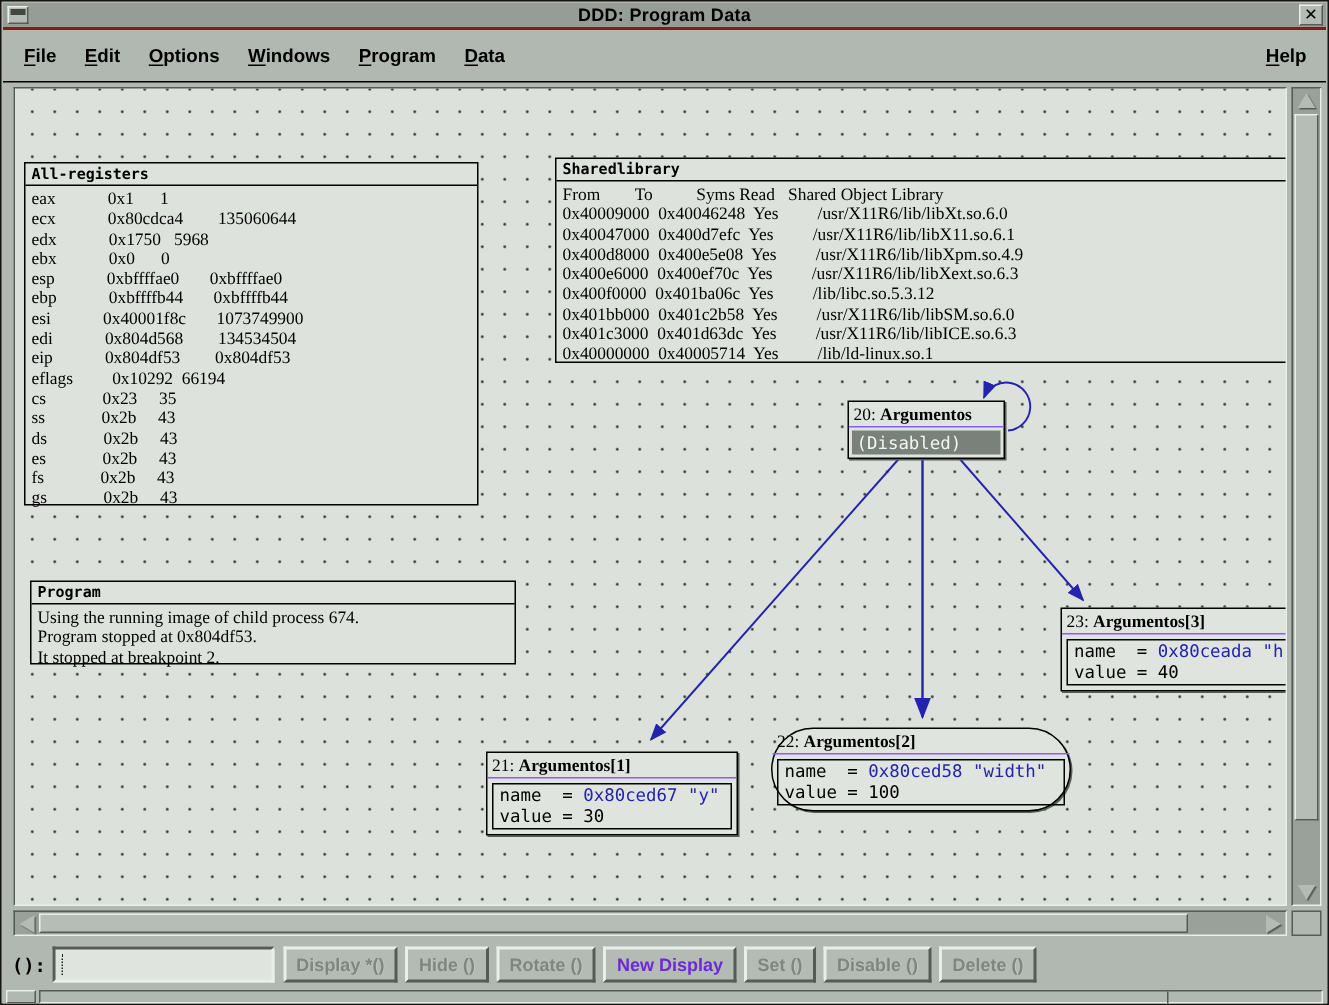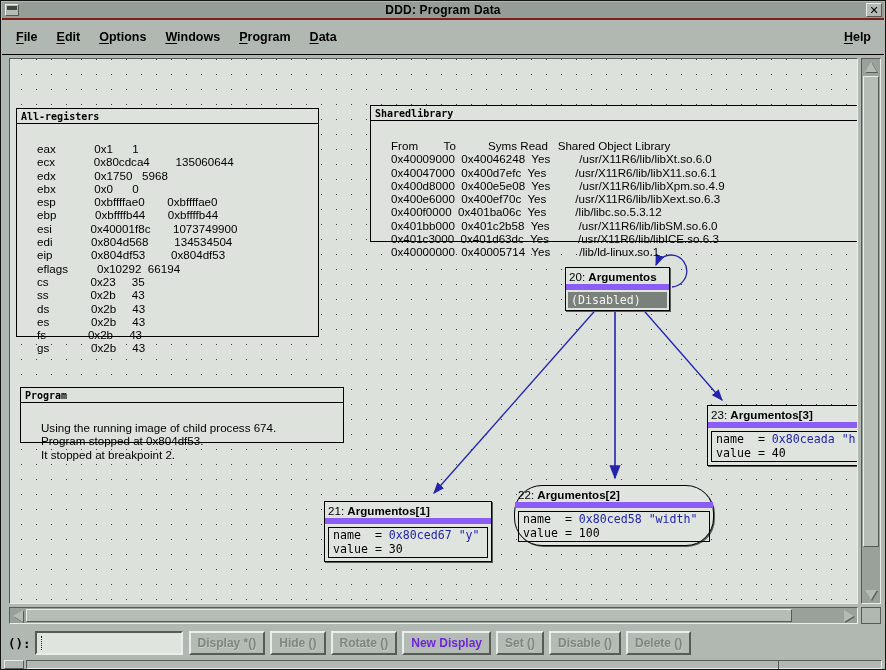--- a/index.html
+++ b/index.html
@@ -29,27 +29,27 @@
   .canvas{position:absolute;left:8px;top:57px;width:849px;height:546px;box-sizing:border-box;
     background:#dce1dc;
     background-image:radial-gradient(circle,#3c403c 0.8px,rgba(0,0,0,0) 1px);
     background-size:15px 15px;background-position:4px 8px;
     border:1px solid;border-color:#565b56 #eaeeea #eaeeea #565b56;overflow:hidden;}
   .edges{position:absolute;left:0;top:0;width:849px;height:546px;pointer-events:none;}
   
   .panel{position:absolute;background:#dde2dd;border:1px solid #000;box-sizing:border-box;}
   .ptitle{font-family:"DejaVu Sans Mono",monospace;font-weight:bold;font-size:10px;
     padding:2px 4px 1px 4px;border-bottom:1px solid #000;color:#000;}
-  .ptext{margin:16px;padding:2px 4px;font-family:Liberation Sans, sans-serif;
+  .ptext{margin:0;padding:2px 4px;font-family:Liberation Serif, serif;
     font-size:11.6px;line-height:13.3px;color:#000;}
   
   .dbox{position:absolute;background:#dfe4df;border:1px solid #000;box-sizing:border-box;
     box-shadow:1px 1px 0 #565b56;}
-  .dtitle{font-family:Liberation Sans, sans-serif;font-size:11.6px;padding:2px 3px 1px 3px;
-    border-bottom:6px solid #8b5cf6;white-space:nowrap;color:#000;}
+  .dtitle{font-family:Liberation Serif, serif;font-size:11.6px;padding:2px 3px 1px 3px;
+    border-bottom:1px solid #8b5cf6;white-space:nowrap;color:#000;}
   .dtitle .dname{font-weight:bold;}
   .dstate{margin:2px;background:#7a807a;color:#f4f4f4;font-family:"DejaVu Sans Mono",monospace;
     font-size:11.6px;padding:1px 3px;}
   .dinner{margin:3px;border:1px solid #000;padding:1px 4px;}
   .dinner pre{margin:0;font-family:"DejaVu Sans Mono",monospace;font-size:11.6px;line-height:13.5px;color:#000;}
   .ptrval{color:#2323ae;}
   
   .vscroll{position:absolute;left:860px;top:57px;width:20px;height:546px;background:#9aa09a;
     border:1px solid;border-color:#565b56 #eaeeea #eaeeea #565b56;box-sizing:border-box;
     display:flex;flex-direction:column;}

